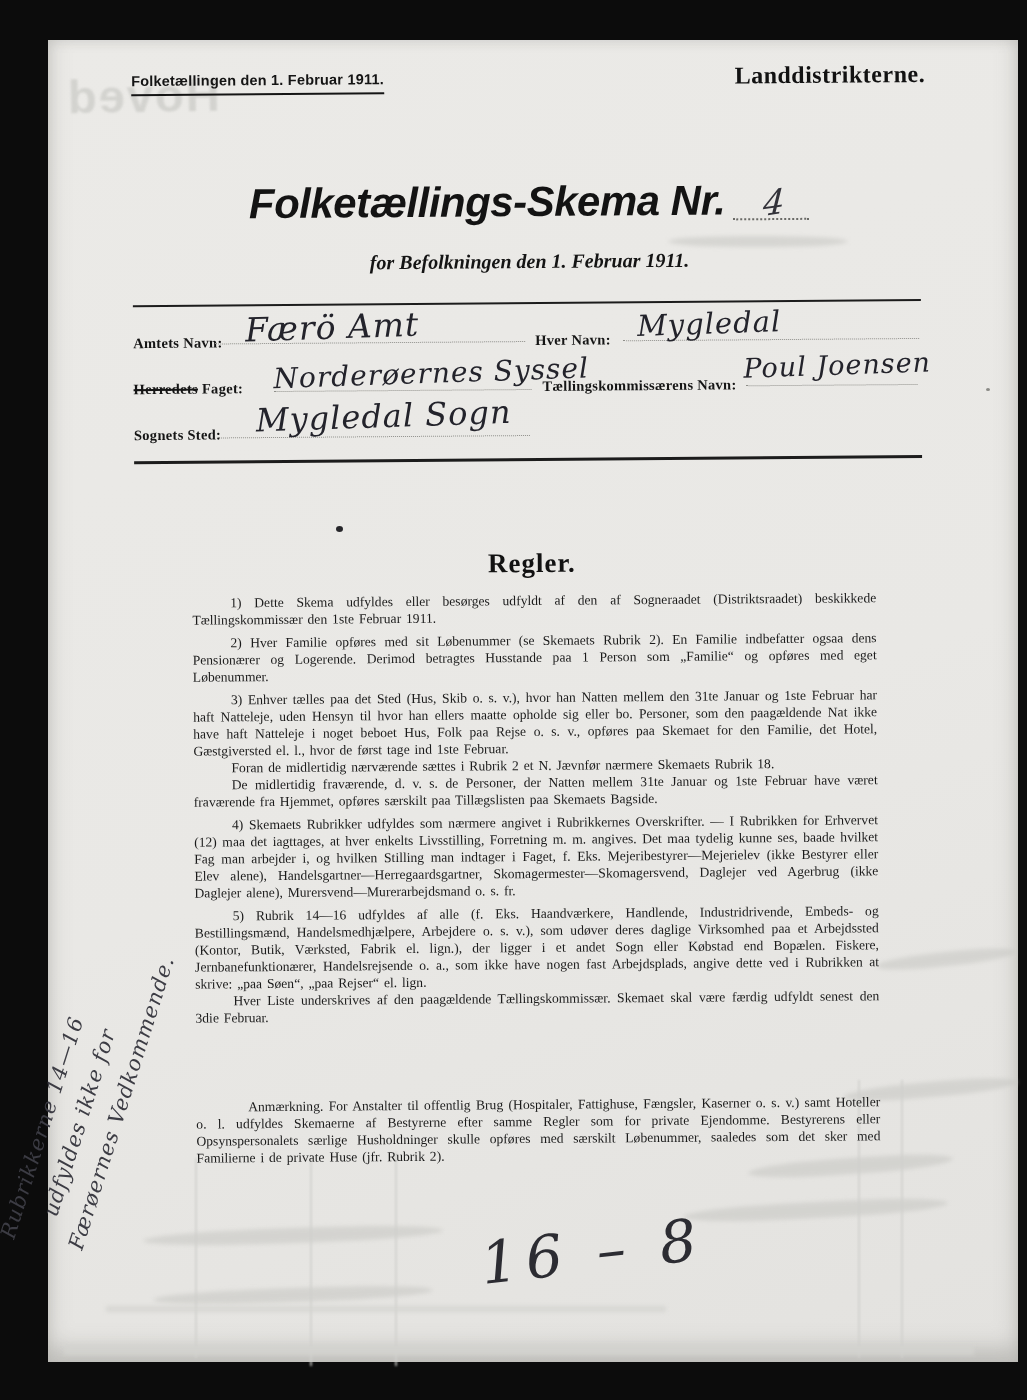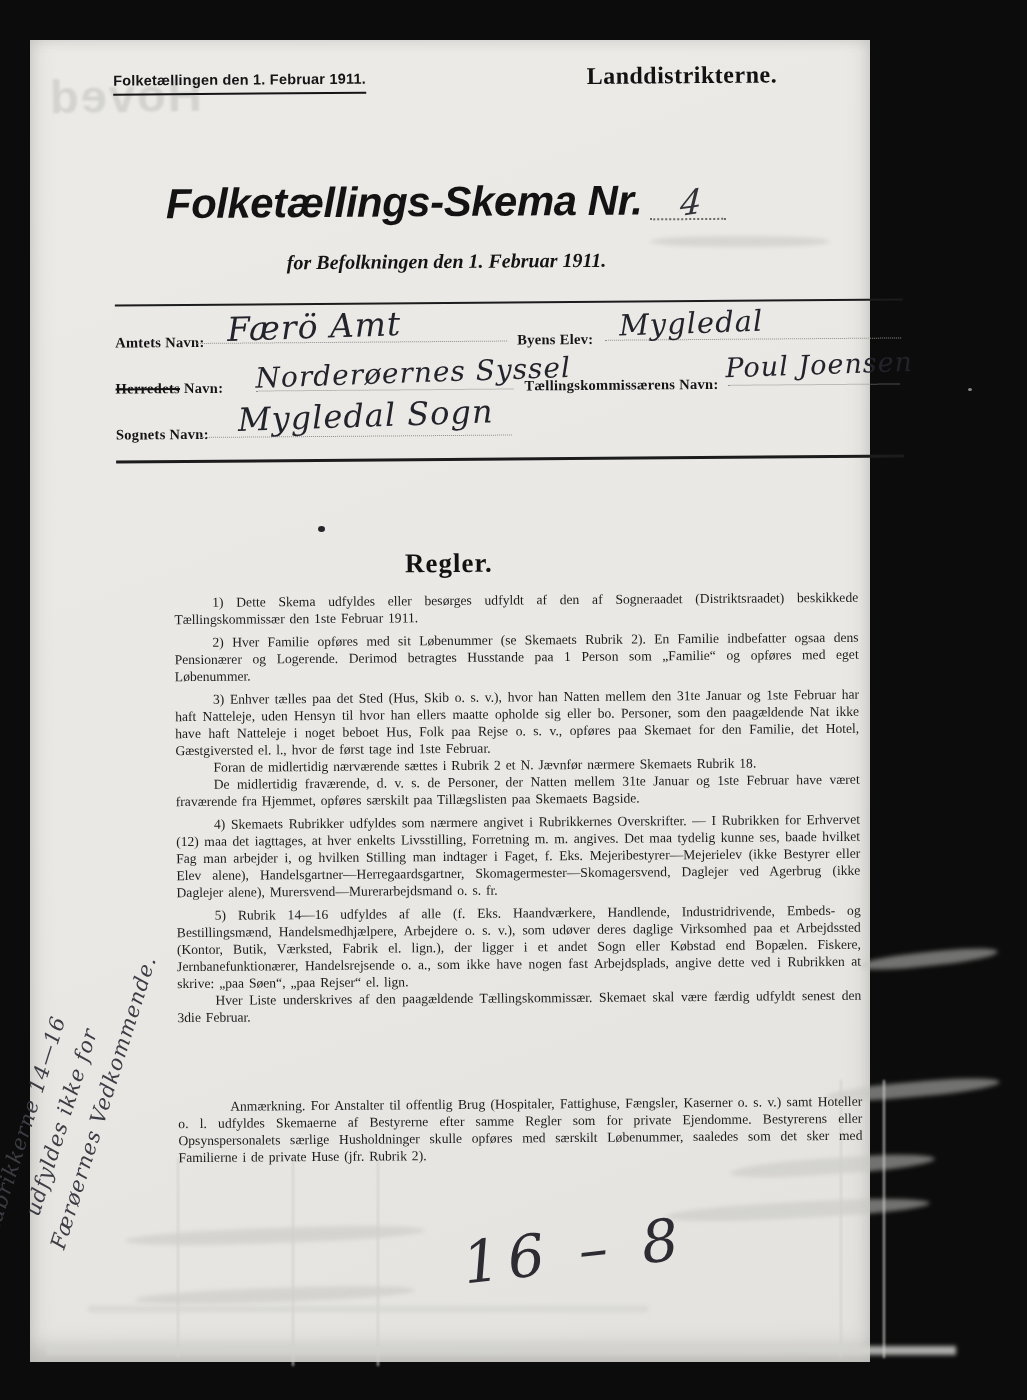--- a/index.html
+++ b/index.html
@@ -3,21 +3,21 @@
 <meta charset="utf-8">
 <style>
   html,body{margin:0;padding:0;}
   body{
     width:1027px;height:1400px;position:relative;overflow:hidden;
     background:#0c0c0c;
     font-family:"Liberation Serif", serif;
   }
   .scan-bg{position:absolute;inset:0;background:#0c0c0c;}
   .paper{
-    position:absolute;left:30px;top:40px;width:840px;height:1322px;
+    position:absolute;left:48px;top:40px;width:970px;height:1322px;
     background:linear-gradient(160deg,#ebeae7 0%,#e9e8e5 55%,#e3e2df 100%);
     box-shadow:inset 0 -14px 22px rgba(120,120,115,.35), inset 0 4px 10px rgba(150,150,145,.18);
   }
   .content{position:absolute;inset:0;transform:rotate(-0.45deg);color:#161616;}
 
   
   .bleed{position:absolute;pointer-events:none;}
   .bleed-hoved{
     left:18px;top:28px;font-family:"Liberation Sans",sans-serif;font-weight:bold;
     font-size:47px;color:#cfcfcb;transform:scaleX(-1) rotate(1deg);filter:blur(1.2px);opacity:.85;
@@ -147,32 +147,32 @@
     <div class="title-row">
       <span class="title-main">Folketællings-Skema Nr.</span><span class="title-num-wrap"><span class="title-num">4</span><span class="title-num-line"></span></span>
     </div>
     <div class="subtitle">for Befolkningen den 1. Februar 1911.</div>
 
     <div class="rule-line rule-1"></div>
 
     <div class="f-label" style="left:88px;top:292px;">Amtets Navn:</div>
     <div class="dotline" style="left:170px;top:300px;width:310px;"></div>
     <div class="hand" style="left:200px;top:266px;font-size:33px;">Færö Amt</div>
-    <div class="f-label" style="left:490px;top:292px;">Byens Elev:</div>
+    <div class="f-label" style="left:490px;top:292px;">Hver Navn:</div>
     <div class="dotline" style="left:578px;top:300px;width:296px;"></div>
     <div class="hand" style="left:592px;top:268px;font-size:29px;">Mygledal</div>
 
-    <div class="f-label" style="left:88px;top:338px;"><span class="struck">Herredets</span><span> Navn:</span></div>
+    <div class="f-label" style="left:88px;top:338px;"><span class="struck">Herredets</span><span> Faget:</span></div>
     <div class="dotline" style="left:228px;top:348px;width:258px;"></div>
     <div class="hand" style="left:228px;top:316px;font-size:28px;">Norderøernes Syssel</div>
     <div class="f-label" style="left:497px;top:338px;">Tællingskommissærens Navn:</div>
     <div class="dotline" style="left:700px;top:346px;width:172px;"></div>
     <div class="hand" style="left:698px;top:312px;font-size:27px;">Poul Joensen</div>
 
-    <div class="f-label" style="left:88px;top:384px;">Sognets Navn:</div>
+    <div class="f-label" style="left:88px;top:384px;">Sognets Sted:</div>
     <div class="dotline" style="left:172px;top:394px;width:312px;"></div>
     <div class="hand" style="left:210px;top:356px;font-size:32px;">Mygledal Sogn</div>
 
     <div class="rule-line rule-2"></div>
 
     <div class="regler-h">Regler.</div>
 
     <div class="rules">
       <p>1) Dette Skema udfyldes eller besørges udfyldt af den af Sogneraadet (Distriktsraadet) beskikkede Tællingskommissær den 1ste Februar 1911.</p>
       <p>2) Hver Familie opføres med sit Løbenummer (se Skemaets Rubrik 2).  En Familie indbefatter ogsaa dens Pensionærer og Logerende.  Derimod betragtes Husstande paa 1 Person som „Familie“ og opføres med eget Løbenummer.</p>

